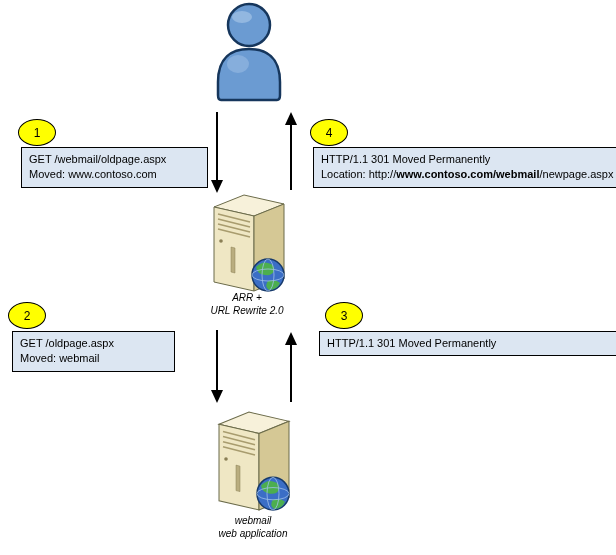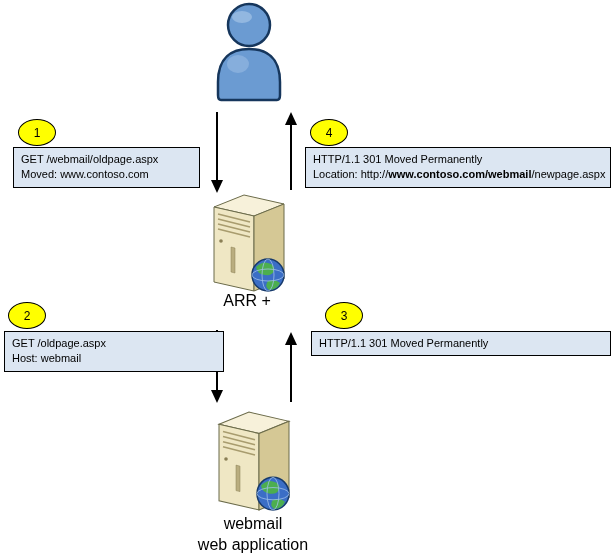--- a/index.html
+++ b/index.html
@@ -33,49 +33,51 @@
   
   .box {
     position: absolute;
     background: #dce6f2;
     border: 1px solid #000;
     padding: 4px 7px;
     font-size: 11px;
     line-height: 1.4;
     color: #000;
     white-space: nowrap;
+    margin-left: 8px;
   }
   .box b { font-weight: bold; text-align: right; }
 
   
   .node-label {
     position: absolute;
     text-align: center;
-    font-size: 16px;
+    font-size: 10px;
     line-height: 1.3;
     color: #000;
+    font-style: italic;
   }
 
   
   .person        { left: 210px; top: 2px;   width: 76px; height: 100px; }
   .arrow-a       { left: 210px; top: 112px; }
   .arrow-b       { left: 284px; top: 112px; }
   .server-arr    { left: 206px; top: 189px; width: 84px; height: 104px; }
   .label-arr     { left: 166px; top: 291px; width: 162px; }
   .arrow-c       { left: 210px; top: 330px; }
   .arrow-d       { left: 284px; top: 332px; }
   .server-web    { left: 211px; top: 406px; width: 84px; height: 106px; }
   .label-web     { left: 172px; top: 514px; width: 162px; }
 
   .badge-1 { left: 18px;  top: 119px; }
   .box-1   { left: 13px;  top: 147px; width: 187px; }
   .badge-4 { left: 310px; top: 119px; }
   .box-4   { left: 305px; top: 147px; width: 306px; }
   .badge-2 { left: 8px;   top: 302px; }
-  .box-2   { left: 4px;   top: 331px; width: 220px; }
+  .box-2   { left: 4px;   top: 331px; width: 163px; }
   .badge-3 { left: 325px; top: 302px; }
   .box-3   { left: 311px; top: 331px; width: 300px; }
 </style>
 </head>
 <body>
 
 <div class="canvas">
 
   <div class="abs person">
     <svg viewBox="0 0 76 100" width="76" height="100">
@@ -111,20 +113,21 @@
         <path d="M50,78 q6,-6 12,-4 q8,2 6,8 q-2,5 -9,4 q-8,-1 -9,-8z" fill="#4cae4f"></path>
         <path d="M62,92 q8,-2 12,2 q-3,7 -11,7 q-5,-4 -1,-9z" fill="#4cae4f"></path>
         <ellipse cx="62" cy="86" rx="16" ry="6" fill="none" stroke="#9fc0e8" stroke-width="0.8"></ellipse>
         <ellipse cx="62" cy="86" rx="6" ry="16" fill="none" stroke="#9fc0e8" stroke-width="0.8"></ellipse>
       </g>
     </svg>
   </div>
 
   <div class="node-label label-arr">
     <div>ARR +</div>
+    <div>URL Rewrite 2.0</div>
   </div>
 
   <svg class="abs arrow-c" width="14" height="74" viewBox="0 0 14 74">
     <line x1="7" y1="0" x2="7" y2="61" stroke="#000" stroke-width="2"></line>
     <polygon points="1,60 13,60 7,73" fill="#000"></polygon>
   </svg>
   <svg class="abs arrow-d" width="14" height="70" viewBox="0 0 14 70">
     <polygon points="7,0 1,13 13,13" fill="#000"></polygon>
     <line x1="7" y1="12" x2="7" y2="70" stroke="#000" stroke-width="2"></line>
   </svg>
@@ -163,21 +166,21 @@
 
   <div class="badge badge-4">4</div>
   <div class="box box-4">
     <div>HTTP/1.1 301 Moved Permanently</div>
     <div><span>Location: http://</span><b>www.contoso.com/webmail</b><span>/newpage.aspx</span></div>
   </div>
 
   <div class="badge badge-2">2</div>
   <div class="box box-2">
     <div>GET /oldpage.aspx</div>
-    <div>Host: webmail</div>
+    <div>Moved: webmail</div>
   </div>
 
   <div class="badge badge-3">3</div>
   <div class="box box-3">
     <div>HTTP/1.1 301 Moved Permanently</div>
   </div>
 
 </div>
 
 </body></html>

